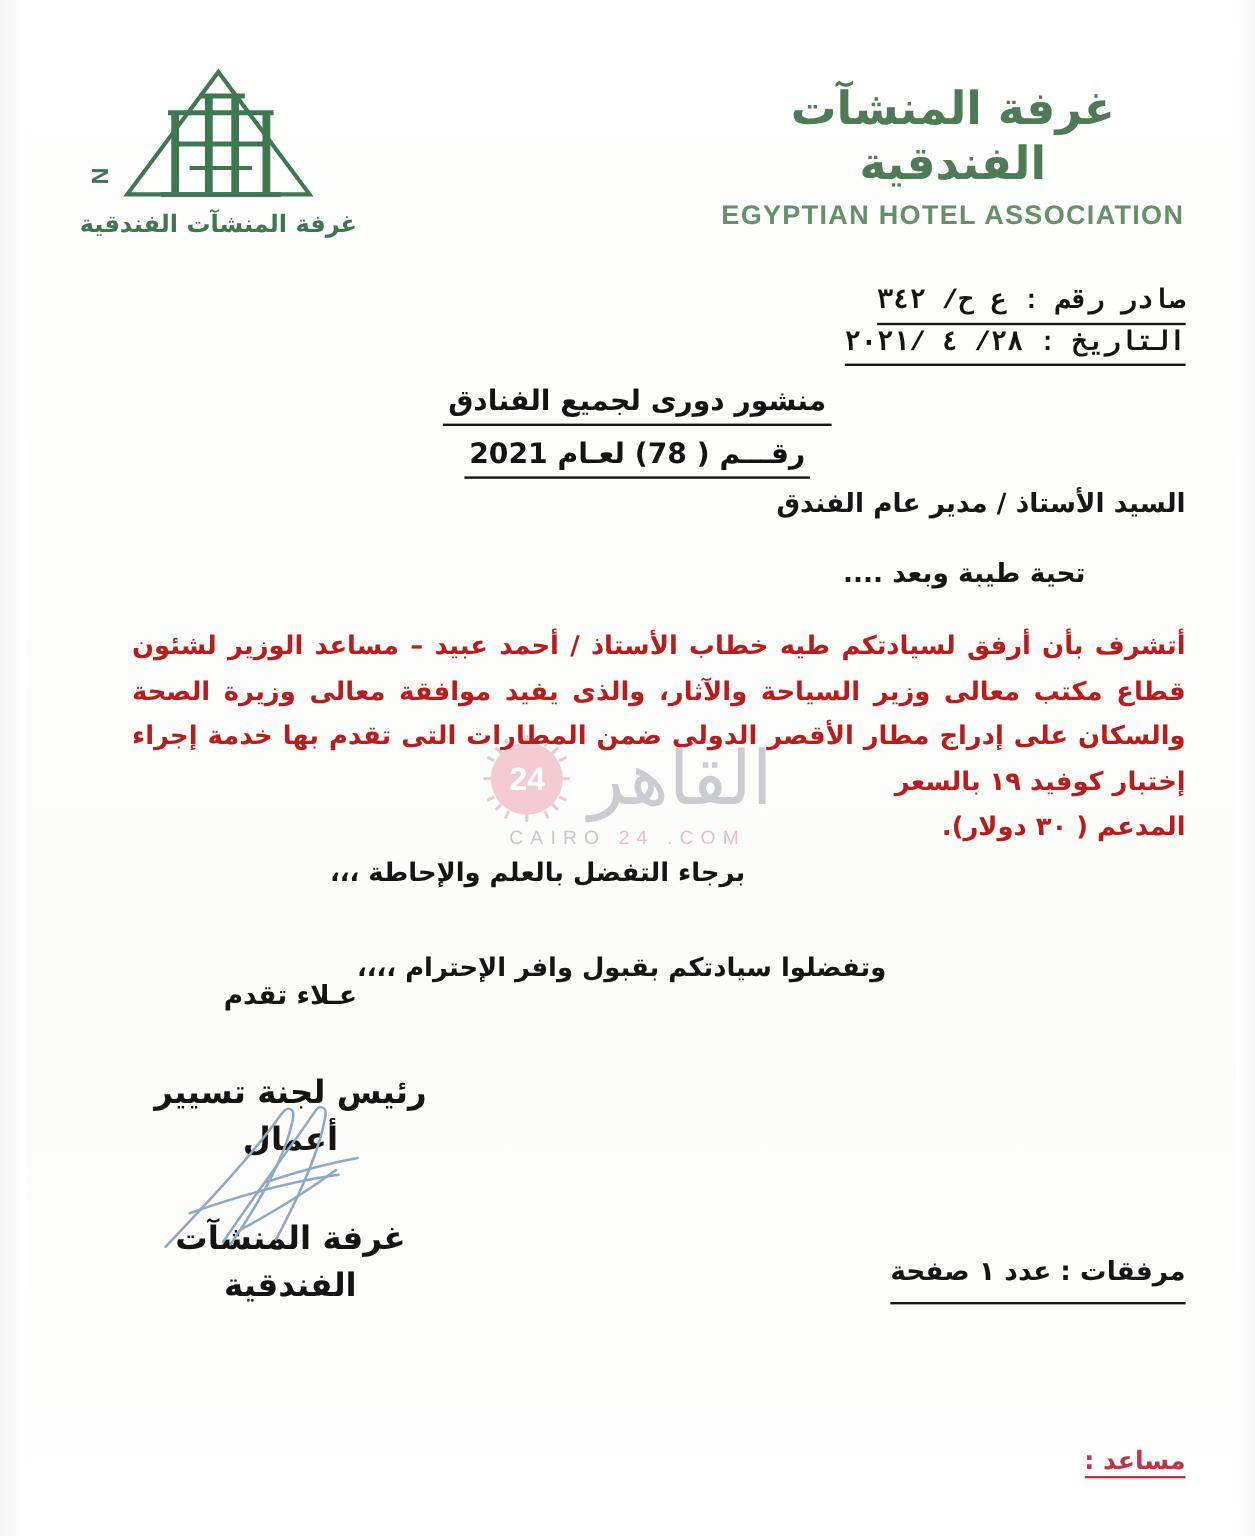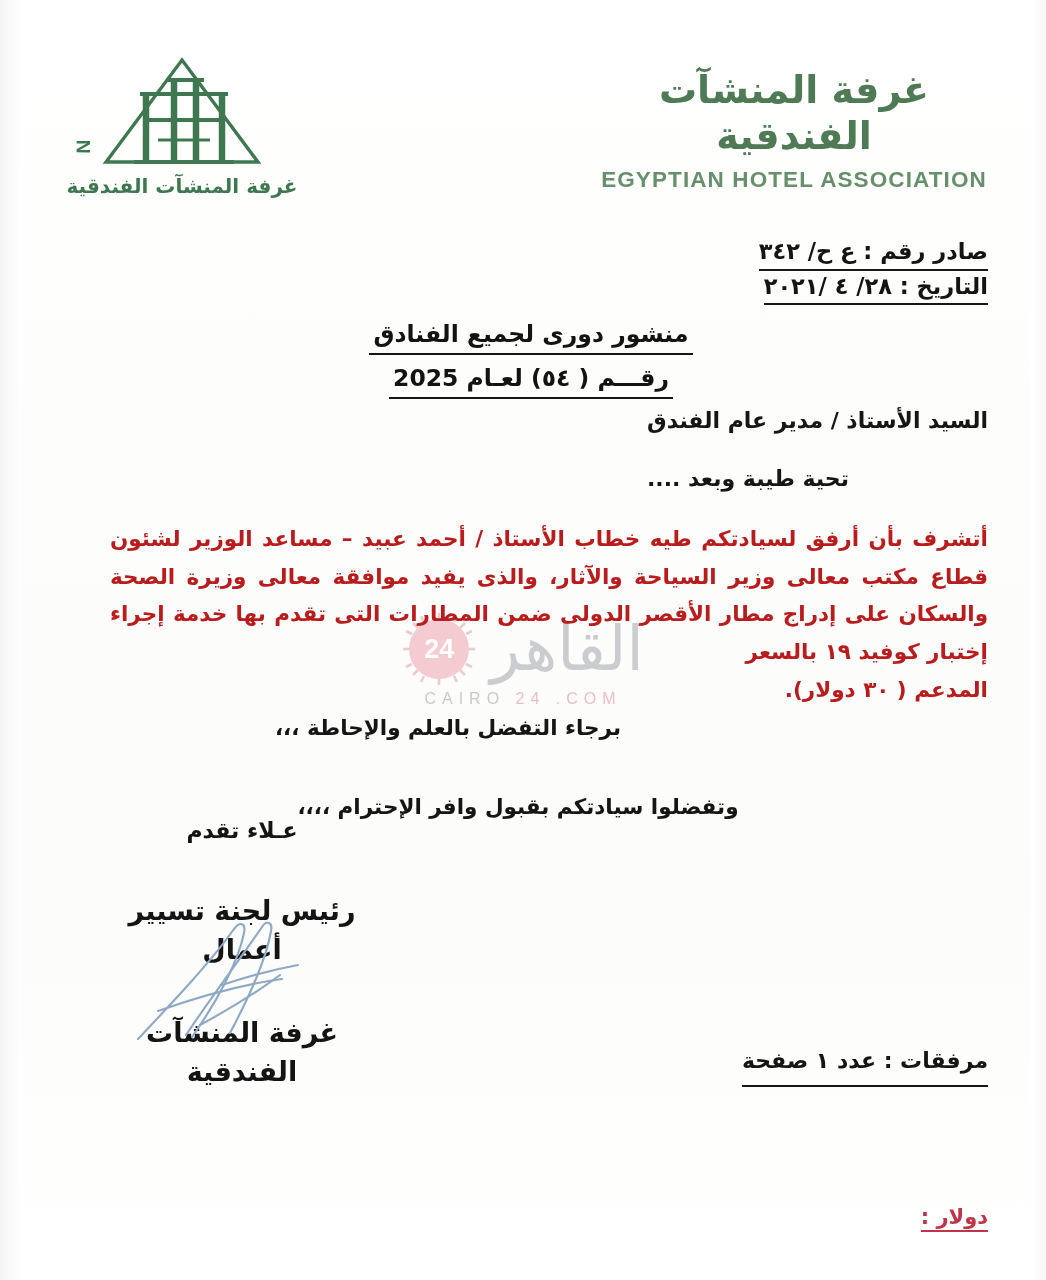--- a/index.html
+++ b/index.html
@@ -86,20 +86,21 @@
   }
 
   
   .ref-block {
     position: absolute;
     top: 236px;
     right: 58px;
     text-align: right;
     direction: rtl;
     z-index: 12;
+    font-family: Liberation Mono, monospace;
   }
   .ref-line {
     font-size: 22.5px;
     font-weight: 700;
     color: #141414;
     border-bottom: 2.2px solid #171717;
     display: inline-block;
     padding-bottom: 2px;
     line-height: 1.36;
     white-space: nowrap;
@@ -125,21 +126,21 @@
     white-space: nowrap;
   }
   .circ-title .t-line.second { margin-top: 7px; }
 
   
   .salutation {
     position: absolute;
     top: 408px;
     right: 58px;
     direction: rtl;
-    text-align: left;
+    text-align: center;
     z-index: 12;
   }
   .sal-line {
     font-size: 22px;
     font-weight: 700;
     color: #161616;
     white-space: nowrap;
   }
   .sal-line.greeting {
     margin-top: 33px;
@@ -372,21 +373,21 @@
 
   <div class="ref-block">
     <div class="ref-line">صادر رقم : ع ح/ ٣٤٢</div>
     <br>
     <div class="ref-line">التاريخ : ٢٨/ ٤ /٢٠٢١</div>
   </div>
 
   <div class="circ-title">
     <div class="t-line">منشور دورى لجميع الفنادق</div>
     <br>
-    <div class="t-line second">رقـــم ( ٥٤) لعـام 2025</div>
+    <div class="t-line second">رقـــم ( 78) لعـام 2021</div>
   </div>
 
   <div class="salutation">
     <div class="sal-line">السيد الأستاذ / مدير عام الفندق</div>
     <div class="sal-line greeting">تحية طيبة وبعد ....</div>
   </div>
 
   <div class="body-text">
     <span>أتشرف بأن أرفق لسيادتكم طيه خطاب الأستاذ / أحمد عبيد – مساعد الوزير لشئون قطاع مكتب معالى وزير السياحة والآثار، والذى يفيد موافقة معالى وزيرة الصحة والسكان على إدراج مطار الأقصر الدولى ضمن المطارات التى تقدم بها خدمة إجراء إختبار كوفيد ١٩ بالسعر</span>
     <span class="last-line">المدعم ( ٣٠ دولار).</span>
@@ -448,16 +449,16 @@
         </g>
       </svg>
     </div>
   </div>
 
   <div class="attachments">
     <div class="att-line">مرفقات : عدد ١ صفحة</div>
   </div>
 
   <div class="footer-note">
-    <div class="note-head">دولار :</div>
+    <div class="note-head">مساعد :</div>
   </div>
 
 </div>
 
 </body></html>

